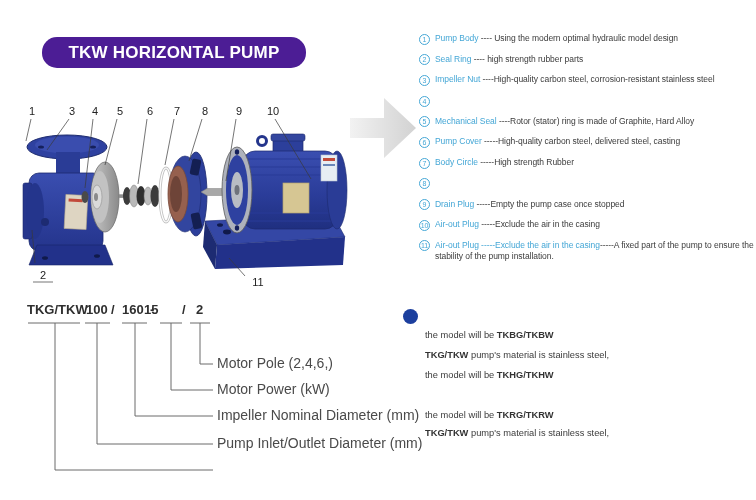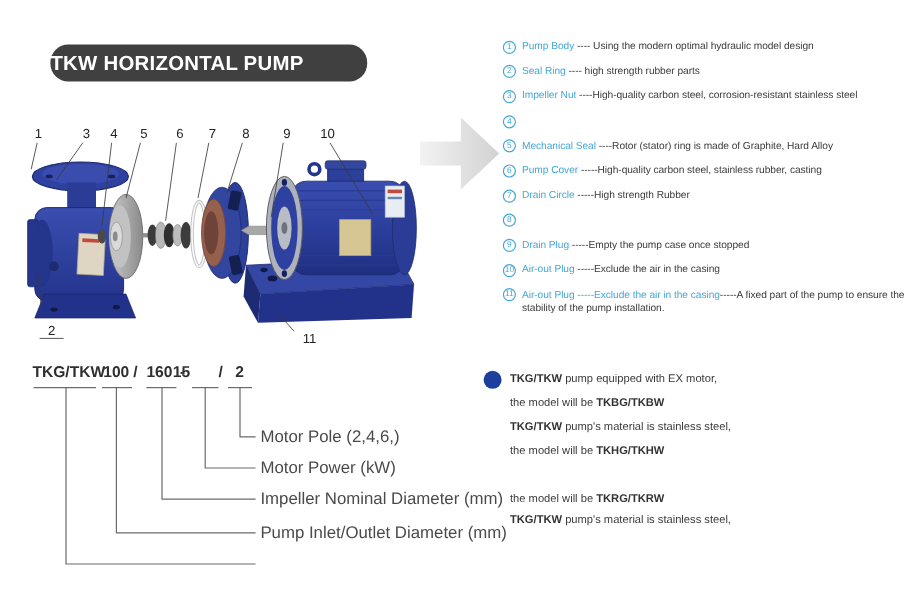--- a/index.html
+++ b/index.html
@@ -1,21 +1,21 @@
 <!DOCTYPE html>
 <html><head>
 <meta charset="utf-8">
 <style>
   html,body{margin:0;padding:0;background:#fff;}
   .page{position:relative;width:756px;height:500px;background:#ffffff;overflow:hidden;
         font-family:"Liberation Sans",sans-serif;}
 
   
-  .banner{position:absolute;left:42px;top:37px;width:264px;height:31px;background:#404040;
-          border-radius:15px;display:flex;align-items:center;justify-content:flex-start;}
+  .banner{position:absolute;left:42px;top:37px;width:264px;height:31px;background:#4c1d95;
+          border-radius:15px;display:flex;align-items:center;justify-content:center;}
   .banner span{color:#ffffff;font-weight:bold;font-size:17px;letter-spacing:.2px;}
 
   
   .diagram{position:absolute;left:15px;top:95px;width:410px;height:195px;}
   .diagram text{font-family:"Liberation Sans",sans-serif;font-size:11px;fill:#222;}
   .leader{stroke:#3a3a3a;stroke-width:.7;fill:none;}
 
   .arrow{position:absolute;left:350px;top:95px;width:68px;height:70px;}
 
   
@@ -206,25 +206,25 @@
       </div>
     <div class="pitem nowrap">
         <span class="pnum">4</span>
       </div>
     <div class="pitem nowrap">
         <span class="pnum">5</span>
         <span class="ptxt"><span class="pname">Mechanical Seal </span><span>----Rotor (stator) ring is made of Graphite, Hard Alloy</span></span>
       </div>
     <div class="pitem nowrap">
         <span class="pnum">6</span>
-        <span class="ptxt"><span class="pname">Pump Cover </span><span>-----High-quality carbon steel, stainless rubber, casting</span></span>
+        <span class="ptxt"><span class="pname">Pump Cover </span><span>-----High-quality carbon steel, delivered steel, casting</span></span>
       </div>
     <div class="pitem nowrap">
         <span class="pnum">7</span>
-        <span class="ptxt"><span class="pname">Drain Circle </span><span>-----High strength Rubber</span></span>
+        <span class="ptxt"><span class="pname">Body Circle </span><span>-----High strength Rubber</span></span>
       </div>
     <div class="pitem nowrap">
         <span class="pnum">8</span>
       </div>
     <div class="pitem nowrap">
         <span class="pnum">9</span>
         <span class="ptxt"><span class="pname">Drain Plug </span><span>-----Empty the pump case once stopped</span></span>
       </div>
     <div class="pitem nowrap">
         <span class="pnum">10</span>
@@ -261,21 +261,20 @@
     <span class="seg" style="left:176px">2</span>
 
     <div class="mlabel" style="top:59px">Motor Pole (2,4,6,)</div>
     <div class="mlabel" style="top:85px">Motor Power (kW)</div>
     <div class="mlabel" style="top:111px">Impeller Nominal Diameter (mm)</div>
     <div class="mlabel" style="top:139px">Pump Inlet/Outlet Diameter (mm)</div>
   </div>
 
   <div class="variants">
     <span class="bullet"></span>
-    <div class="vline" style="top:3px"><span class="vb">TKG/TKW</span><span> pump equipped with EX motor,</span></div>
     <div class="vline" style="top:23px"><span>the model will be </span><span class="vcode">TKBG/TKBW</span></div>
     <div class="vline" style="top:43px"><span class="vb">TKG/TKW</span><span> pump's material is stainless steel,</span></div>
     <div class="vline" style="top:63px"><span>the model will be </span><span class="vcode">TKHG/TKHW</span></div>
     <div class="vline" style="top:103px"><span>the model will be </span><span class="vcode">TKRG/TKRW</span></div>
     <div class="vline" style="top:121px"><span class="vb">TKG/TKW</span><span> pump's material is stainless steel,</span></div>
   </div>
 
 </div>
 
 </body></html>

